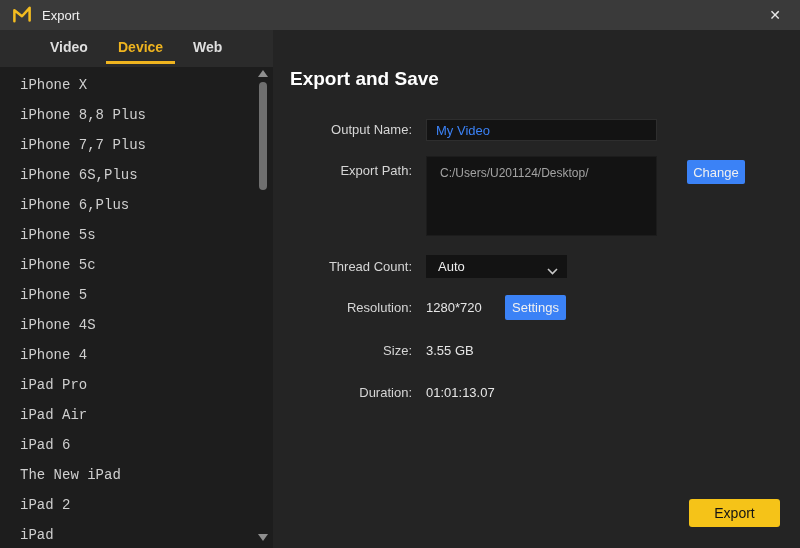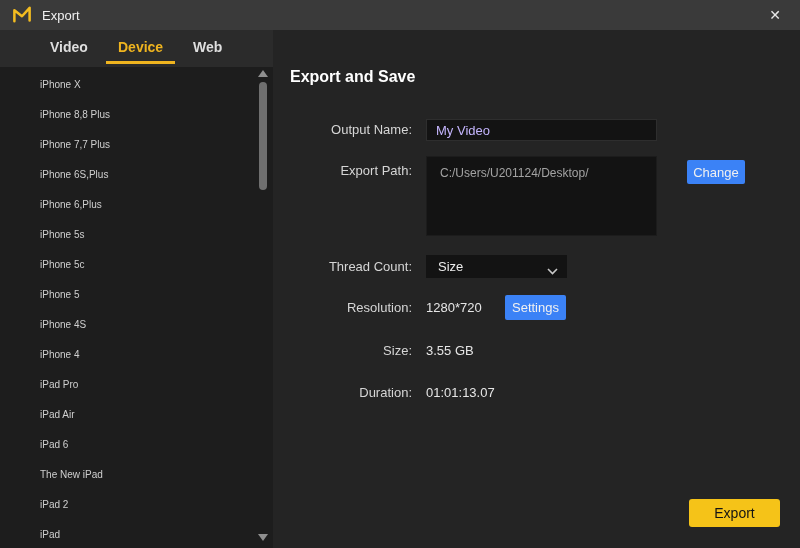--- a/index.html
+++ b/index.html
@@ -36,22 +36,22 @@
   .tab.video { left:38px; }
   .tab.device { left:106px; }
   .tab.web { left:181px; }
   .tab.active { color:#efb41f; border-bottom-color:#efb41f; }
   
   .sidebar {
     position:absolute; left:0; top:67px; width:273px; height:481px;
     background:#1d1d1d; padding-top:3px;
   }
   .device-item {
-    height:30px; line-height:30px; padding-left:40px;
-    font-size:10px; color:#cfcfcf; white-space:nowrap;
+    height:30px; line-height:30px; padding-left:20px;
+    font-size:14px; color:#cfcfcf; white-space:nowrap;font-family:Liberation Mono, monospace;
   }
   .scrollbar {
     position:absolute; right:5px; top:3px; width:10px; height:475px;
   }
   .scroll-up {
     position:absolute; top:0; left:0; width:0; height:0;
     border-left:5px solid transparent; border-right:5px solid transparent;
     border-bottom:7px solid #8f8f8f;
   }
   .scroll-thumb {
@@ -63,35 +63,35 @@
     border-left:5px solid transparent; border-right:5px solid transparent;
     border-top:7px solid #8f8f8f;
   }
   
   .main {
     position:absolute; left:273px; top:30px; width:527px; height:518px;
     background:#242424;
   }
   .main-heading {
     position:absolute; left:17px; top:38px;
-    font-size:16px; font-weight:bold; color:#ffffff;
+    font-size:19px; font-weight:bold; color:#ffffff;
   }
   .flabel {
     position:absolute; left:0; width:139px; text-align:right;
     font-size:13px; color:#d6d6d6;
   }
   .lbl-name { top:89px; height:22px; line-height:22px; }
   .lbl-path { top:130px; height:22px; line-height:22px; }
   .lbl-thread { top:225px; height:23px; line-height:23px; }
   .lbl-res { top:265px; height:25px; line-height:25px; }
   .lbl-size { top:311px; height:20px; line-height:20px; }
   .lbl-dur { top:353px; height:20px; line-height:20px; }
   .name-input {
     position:absolute; left:153px; top:89px; width:231px; height:22px;
-    background:#131313; border:1px solid #2e2e2e; color:#c4b5fd;
+    background:#131313; border:1px solid #2e2e2e; color:#3b82f6;
     font-size:13px; padding:0 9px; outline:none;
     font-family:"Liberation Sans", sans-serif;
   }
   .path-box {
     position:absolute; left:153px; top:126px; width:231px; height:80px;
     background:#131313; border:1px solid #1c1c1c;
     font-size:12px; color:#a3a3a3; padding:9px 0 0 13px;
   }
   .gray-btn {
     position:absolute; background:#3b82f6; border:none; border-radius:2px;
@@ -166,21 +166,21 @@
 
   <div class="flabel lbl-name">Output Name:</div>
   <input class="name-input" type="text" value="My Video" style="">
 
   <div class="flabel lbl-path">Export Path:</div>
   <div class="path-box">C:/Users/U201124/Desktop/</div>
   <button class="gray-btn change-btn">Change</button>
 
   <div class="flabel lbl-thread">Thread Count:</div>
   <div class="dropdown">
-    <span>Size</span>
+    <span>Auto</span>
     <span class="chev">
       <svg width="11" height="7" viewBox="0 0 11 7">
         <path d="M1 1 L5.5 5.5 L10 1" fill="none" stroke="#c8c8c8" stroke-width="1.6"></path>
       </svg>
     </span>
   </div>
 
   <div class="flabel lbl-res">Resolution:</div>
   <div class="value-text val-res">1280*720</div>
   <button class="gray-btn settings-btn">Settings</button>

